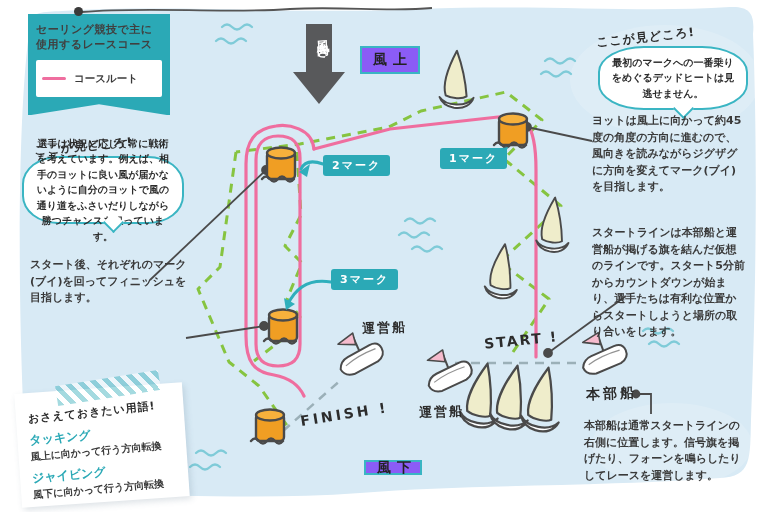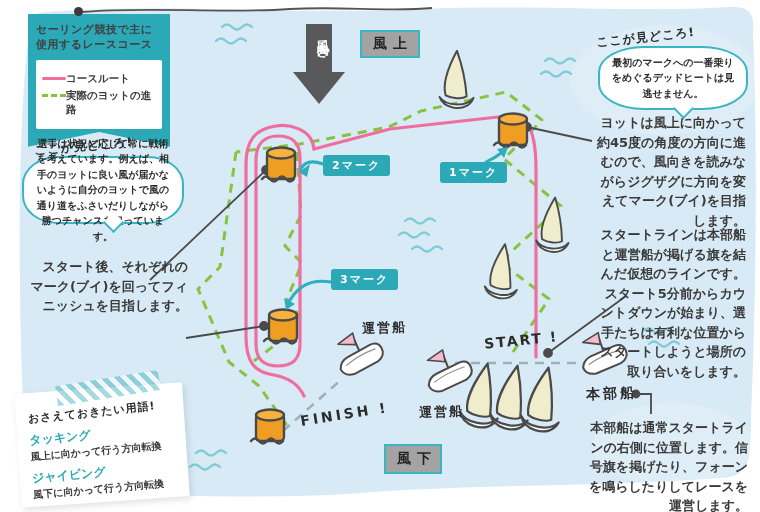--- a/index.html
+++ b/index.html
@@ -9,62 +9,62 @@
   *{box-sizing:border-box;margin:0;padding:0;}
   body{background:#fff;font-family:"DejaVu Sans","Liberation Sans",sans-serif;}
   .stage{position:relative;width:760px;height:512px;background:#fff;overflow:hidden;}
   .stage svg.art{position:absolute;left:0;top:0;}
 
   
   .ribbon{position:absolute;left:28px;top:14px;width:142px;background:var(--teal);
     padding:8px 8px 18px 8px;clip-path:polygon(0 0,100% 0,100% 100%,50% 89%,0 100%);}
   .ribbon-title{color:#404040;font-size:11px;font-weight:bold;line-height:1.4;letter-spacing:.5px;}
   .legend-box{background:#fff;margin-top:7px;padding:8px 6px;border-radius:2px;}
-  .legend-row{display:flex;align-items:flex-start;gap:0;margin:4px 0;}
+  .legend-row{display:flex;align-items:flex-start;gap:8px;margin:4px 0;}
   .sw{flex:0 0 24px;margin-top:5px;}
   .sw-pink{height:0;border-top:3px solid var(--pink);border-radius:2px;}
   .sw-green{height:0;border-top:3px dashed var(--green);}
   .legend-label{font-size:10.5px;font-weight:bold;color:var(--ink);line-height:1.3;}
   .pin-dot{position:absolute;left:74px;top:7px;width:9px;height:9px;border-radius:50%;background:#3a3a3a;}
 
   
   .wind-text{position:absolute;left:307px;top:30px;width:24px;color:#fff;font-size:13px;
     font-weight:bold;writing-mode:vertical-rl;text-orientation:upright;letter-spacing:3px;
     transform:rotate(-4deg);text-align:center;}
-  .wind-box{position:absolute;background:#a3a3a3;border:2px solid var(--teal-line);
+  .wind-box{position:absolute;background:#8b5cf6;border:2px solid var(--teal-line);
     font-size:14px;font-weight:bold;color:#222;display:flex;align-items:center;justify-content:center;
-    letter-spacing:6px;padding-left:6px;}
+    letter-spacing:6px;padding-left:6px;margin-top:16px;}
   .wind-box.up{left:360px;top:30px;width:60px;height:28px;}
-  .wind-box.down{left:384px;top:444px;width:58px;height:30px;padding-left:8px;}
+  .wind-box.down{left:364px;top:444px;width:58px;height:15px;padding-left:8px;}
 
   
   .co-heading{position:absolute;font-size:12px;font-weight:bold;color:#2c2c2c;letter-spacing:1px;}
   .co-heading.right{left:596px;top:29px;transform:rotate(-6deg);}
   .co-heading.left{left:34px;top:138px;transform:rotate(-5deg);}
   .bubble{position:absolute;background:#fff;border:2px solid var(--teal-line);display:flex;
     align-items:center;justify-content:center;text-align:center;}
   .bubble::after{content:"";position:absolute;bottom:-8px;left:52%;width:13px;height:13px;
     background:#fff;border-right:2px solid var(--teal-line);border-bottom:2px solid var(--teal-line);
     transform:rotate(45deg);}
   .bubble.right{left:598px;top:46px;width:150px;height:64px;border-radius:46px/26px;}
   .bubble.left{left:22px;top:156px;width:162px;height:68px;border-radius:36px/28px;}
   .bubble p{font-size:10px;font-weight:bold;color:#2c2c2c;line-height:1.55;padding:4px 10px;}
 
   
-  .note{position:absolute;font-size:13px;font-weight:bold;color:var(--ink);line-height:1.5;text-align:right;}
+  .note{position:absolute;font-size:11px;font-weight:bold;color:var(--ink);line-height:1.5;}
   .note.upwind{left:592px;top:113px;width:154px;}
   .note.startline{left:592px;top:225px;width:154px;}
   .note.afterstart{left:30px;top:257px;width:158px;}
   .note.fair{left:30px;top:317px;width:160px;}
   .note.committee{left:584px;top:418px;width:164px;}
 
   
   .mark-label{position:absolute;background:var(--teal);color:#fff;font-size:11px;font-weight:bold;
     padding:3px 9px;border-radius:3px;letter-spacing:2px;}
-  .mark-label.m1{left:440px;top:162px;}
+  .mark-label.m1{left:440px;top:148px;}
   .mark-label.m2{left:323px;top:155px;}
   .mark-label.m3{left:331px;top:269px;text-align:center;}
 
   
   .hand{position:absolute;font-weight:bold;color:#2c2c2c;}
   .hand.start{left:484px;top:332px;font-size:14px;letter-spacing:2px;transform:rotate(-6deg);}
   .hand.finish{left:300px;top:406px;font-size:14px;letter-spacing:3px;transform:rotate(-9deg);}
   .hand.opboat-finish{left:362px;top:319px;font-size:13px;letter-spacing:2px;transform:rotate(-2deg);}
   .hand.opboat-start{left:419px;top:403px;font-size:13px;letter-spacing:2px;transform:rotate(-2deg);}
   .hand.committee{left:586px;top:385px;font-size:14px;letter-spacing:3px;transform:rotate(-2deg);}
@@ -185,24 +185,20 @@
     </g>
   </svg>
 
   <div class="ribbon">
     <div class="ribbon-title">セーリング競技で主に使用するレースコース</div>
     <div class="legend-box">
       <div class="legend-row">
         <div class="sw sw-pink"></div>
         <div class="legend-label">コースルート</div>
       </div>
-      <div class="legend-row">
-        <div class="sw sw-green"></div>
-        <div class="legend-label">実際のヨットの進路</div>
-      </div>
     </div>
   </div>
   <div class="pin-dot"></div>
 
   <div class="wind-text">風向き</div>
   <div class="wind-box up">風上</div>
   <div class="wind-box down">風下</div>
 
   <div class="co-heading right">ここが見どころ!</div>
   <div class="bubble right">

